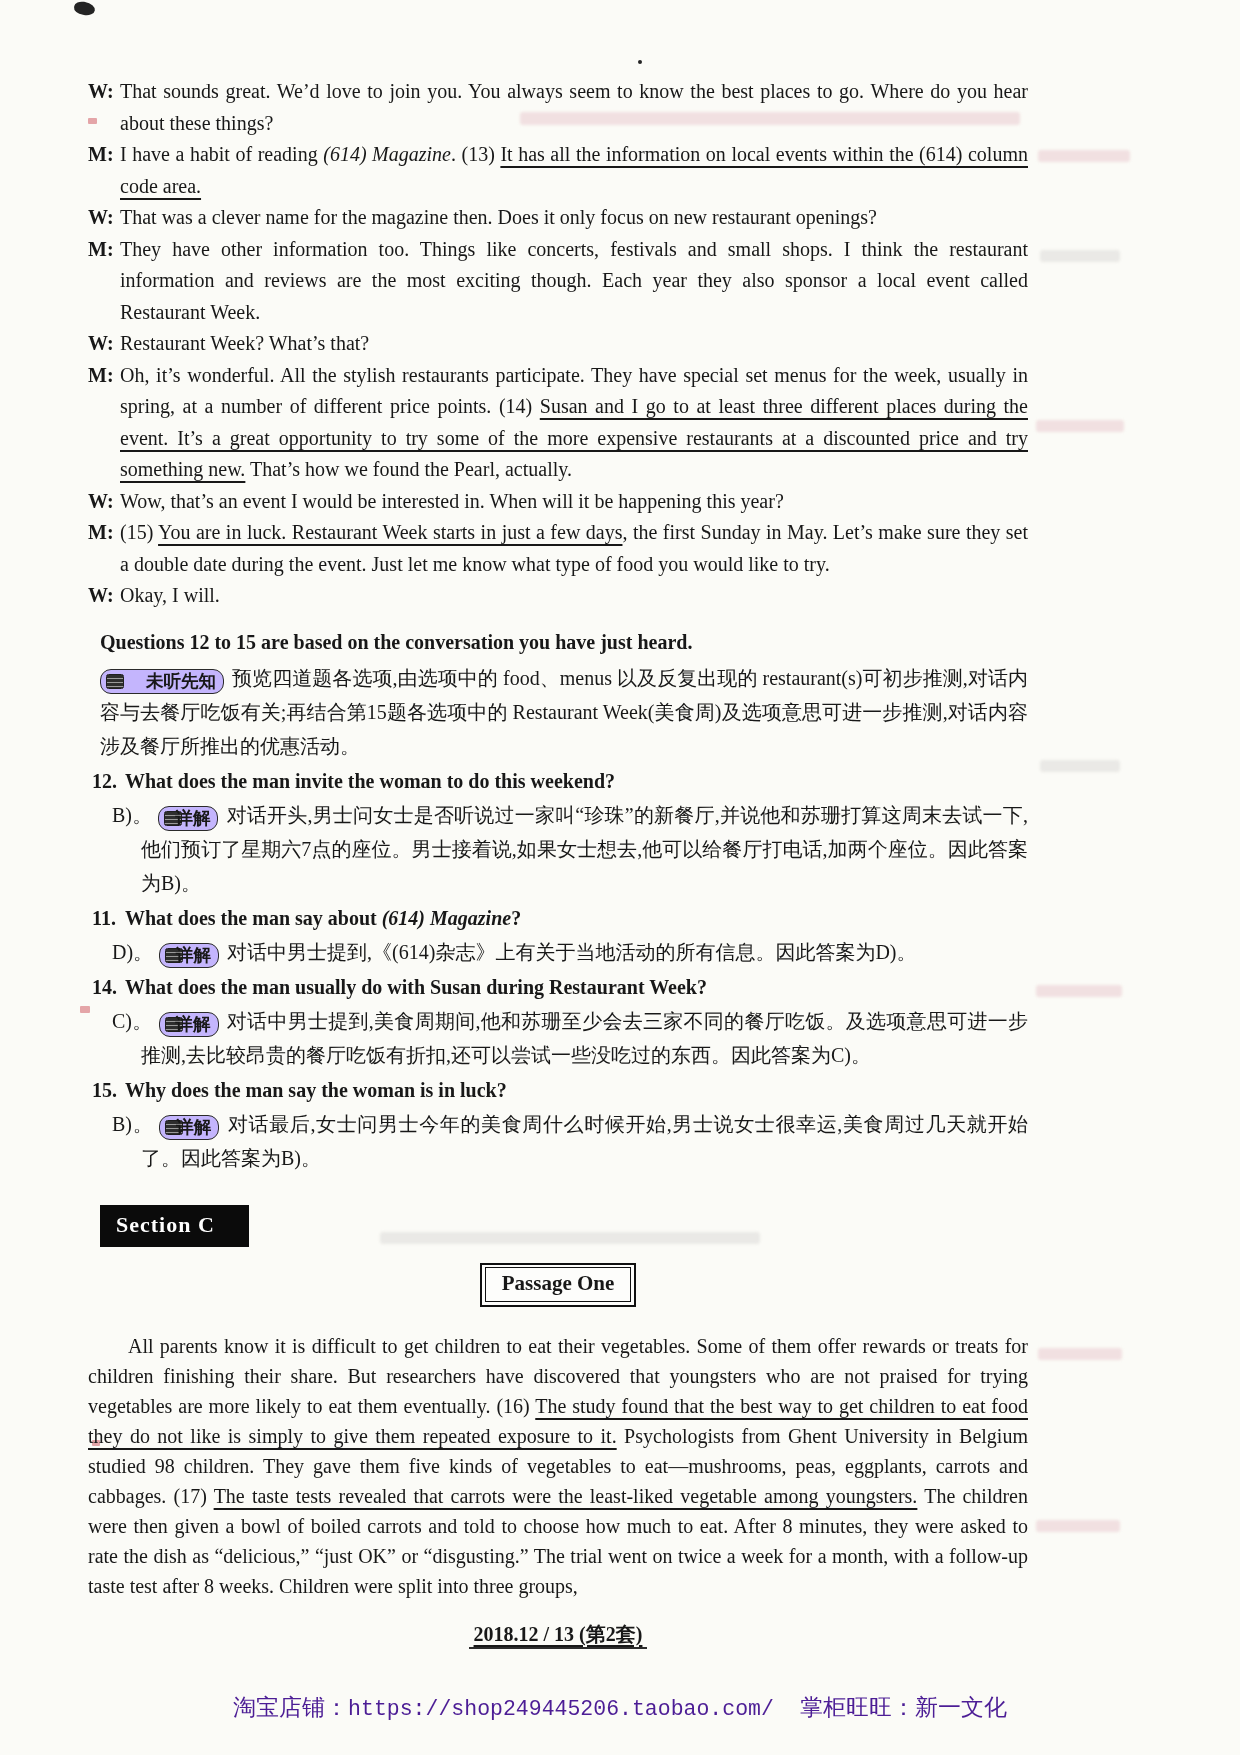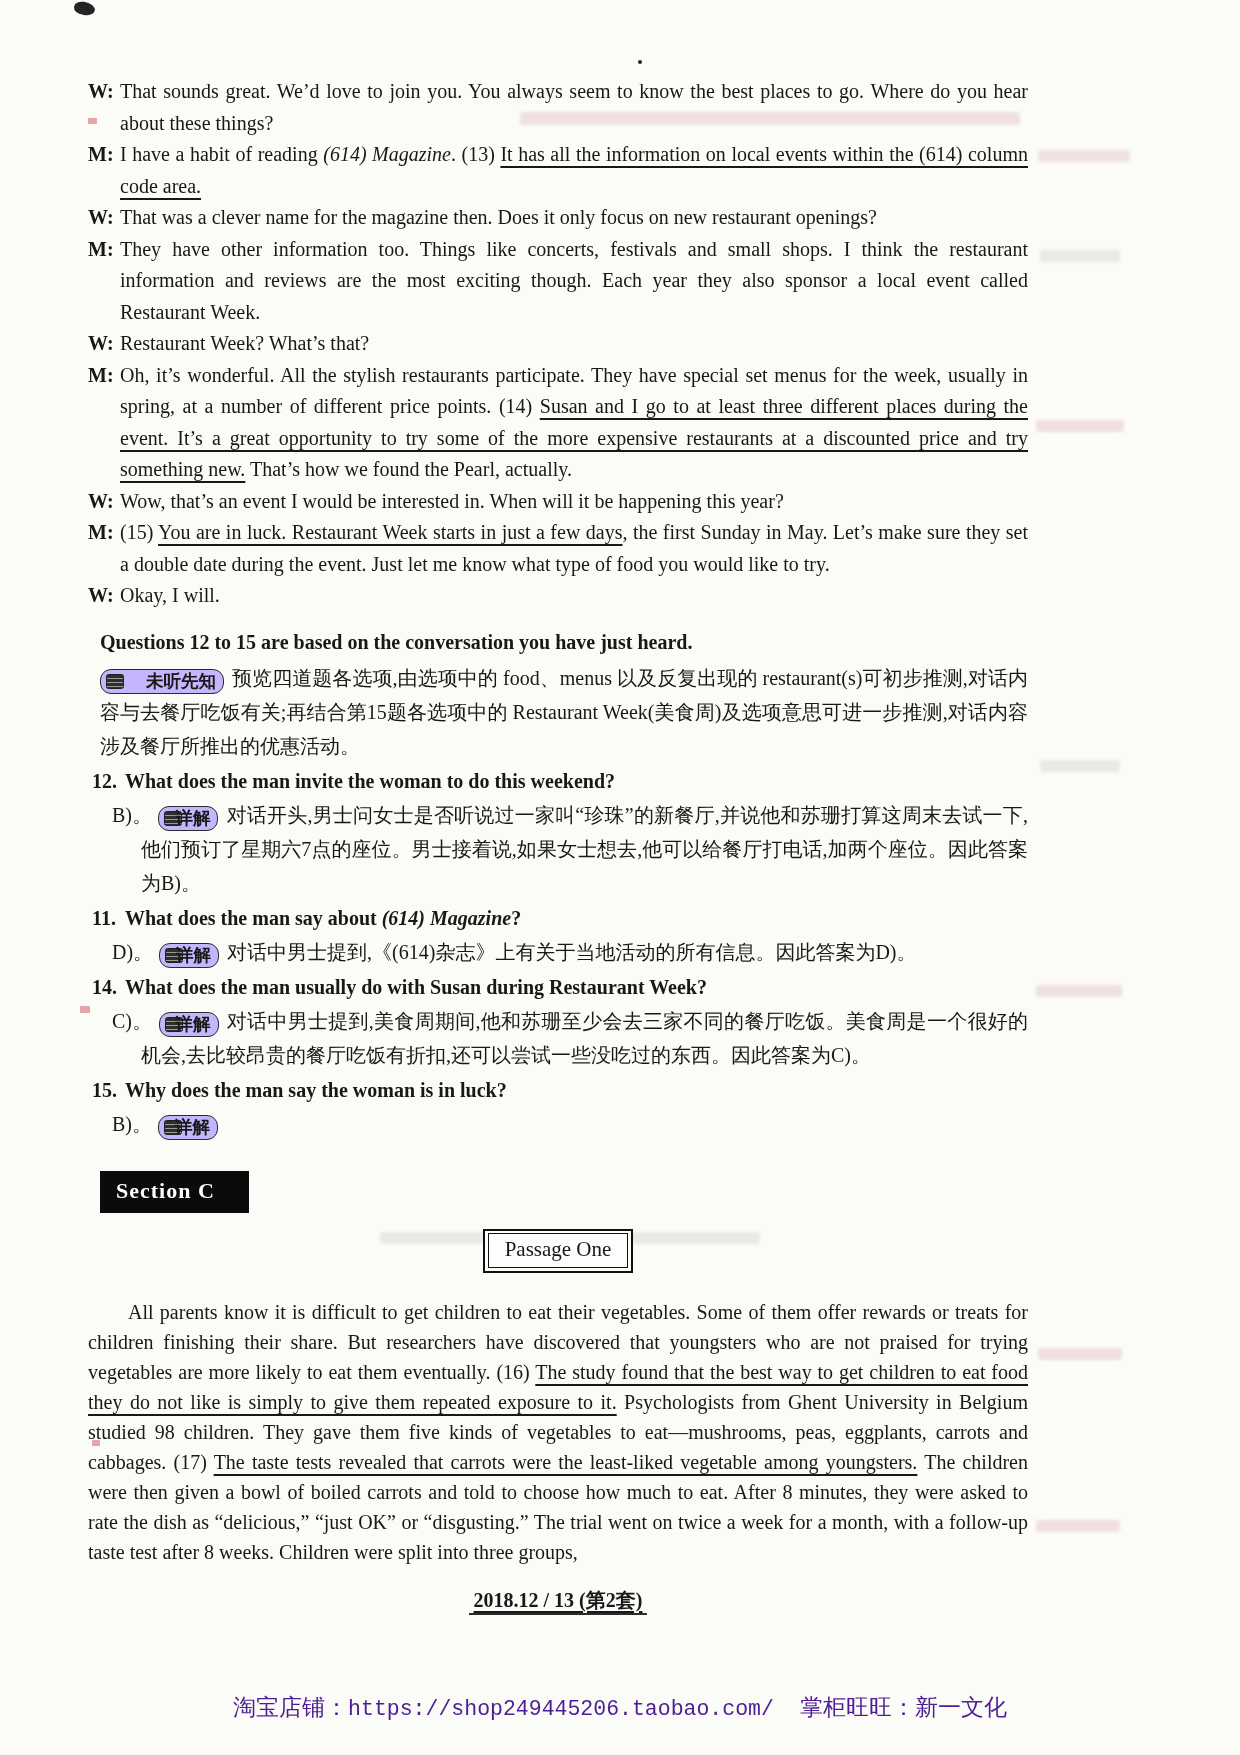--- a/index.html
+++ b/index.html
@@ -53,21 +53,21 @@
     background:#0b0b0b;color:#ffffff;
     font-weight:bold;font-size:22px;line-height:1;
     padding:9px 34px 11px 16px;letter-spacing:1px;
   }
   .passage-box-outer{
     width:-moz-fit-content;width:fit-content;margin:16px auto 0;
     border:2px solid #101010;padding:2.5px;background:#fdfdfb;
   }
   .passage-box-inner{
     border:1.2px solid #101010;padding:3px 16px 5px;
-    font-weight:normal;font-size:21px;line-height:1.2;
+    font-weight:bold;font-size:21px;line-height:1.2;
   }
   .passage{
     margin:24px 0 0;font-size:20px;line-height:30px;text-align:justify;
     text-indent:40px;
   }
   .page-footer{
     margin-top:20px;text-align:center;font-size:20px;font-weight:bold;
   }
   .page-footer span{
     padding:0 5px 2px;
@@ -142,28 +142,28 @@
         <p class="a-line"><span class="a-letter">D)。</span><span class="badge">
             <span class="badge-icon"></span>
             <span>详解</span>
           </span><span>对话中男士提到,《(614)杂志》上有关于当地活动的所有信息。因此答案为D)。</span></p>
       </div>
       <div class="q-item">
         <p class="q-line"><span class="q-num">14.</span><span>What does the man usually do with Susan during Restaurant Week?</span></p>
         <p class="a-line"><span class="a-letter">C)。</span><span class="badge">
             <span class="badge-icon"></span>
             <span>详解</span>
-          </span><span>对话中男士提到,美食周期间,他和苏珊至少会去三家不同的餐厅吃饭。美食周是一个很好的机会,去比较昂贵的餐厅吃饭有折扣,还可以尝试一些没吃过的东西。因此答案为C)。</span></p>
+          </span><span>对话中男士提到,美食周期间,他和苏珊至少会去三家不同的餐厅吃饭。及选项意思可进一步推测,去比较昂贵的餐厅吃饭有折扣,还可以尝试一些没吃过的东西。因此答案为C)。</span></p>
       </div>
       <div class="q-item">
         <p class="q-line"><span class="q-num">15.</span><span>Why does the man say the woman is in luck?</span></p>
         <p class="a-line"><span class="a-letter">B)。</span><span class="badge">
             <span class="badge-icon"></span>
             <span>详解</span>
-          </span></p>
+          </span><span>对话最后,女士问男士今年的美食周什么时候开始,男士说女士很幸运,美食周过几天就开始了。因此答案为B)。</span></p>
       </div>
     </div>
 
   <div><span class="section-label">Section C</span></div>
 
   <div class="passage-box-outer">
     <div class="passage-box-inner">Passage One</div>
   </div>
 
   <p class="passage" id="passage"><span>All parents know it is difficult to get children to eat their vegetables. Some of them offer rewards or treats for children finishing their share. But researchers have discovered that youngsters who are not praised for trying vegetables are more likely to eat them eventually. (16) </span><span class="u">The study found that the best way to get children to eat food they do not like is simply to give them repeated exposure to it.</span><span> Psychologists from Ghent University in Belgium studied 98 children. They gave them five kinds of vegetables to eat—mushrooms, peas, eggplants, carrots and cabbages. (17) </span><span class="u">The taste tests revealed that carrots were the least-liked vegetable among youngsters.</span><span> The children were then given a bowl of boiled carrots and told to choose how much to eat. After 8 minutes, they were asked to rate the dish as “delicious,” “just OK” or “disgusting.” The trial went on twice a week for a month, with a follow-up taste test after 8 weeks. Children were split into three groups,</span></p>

